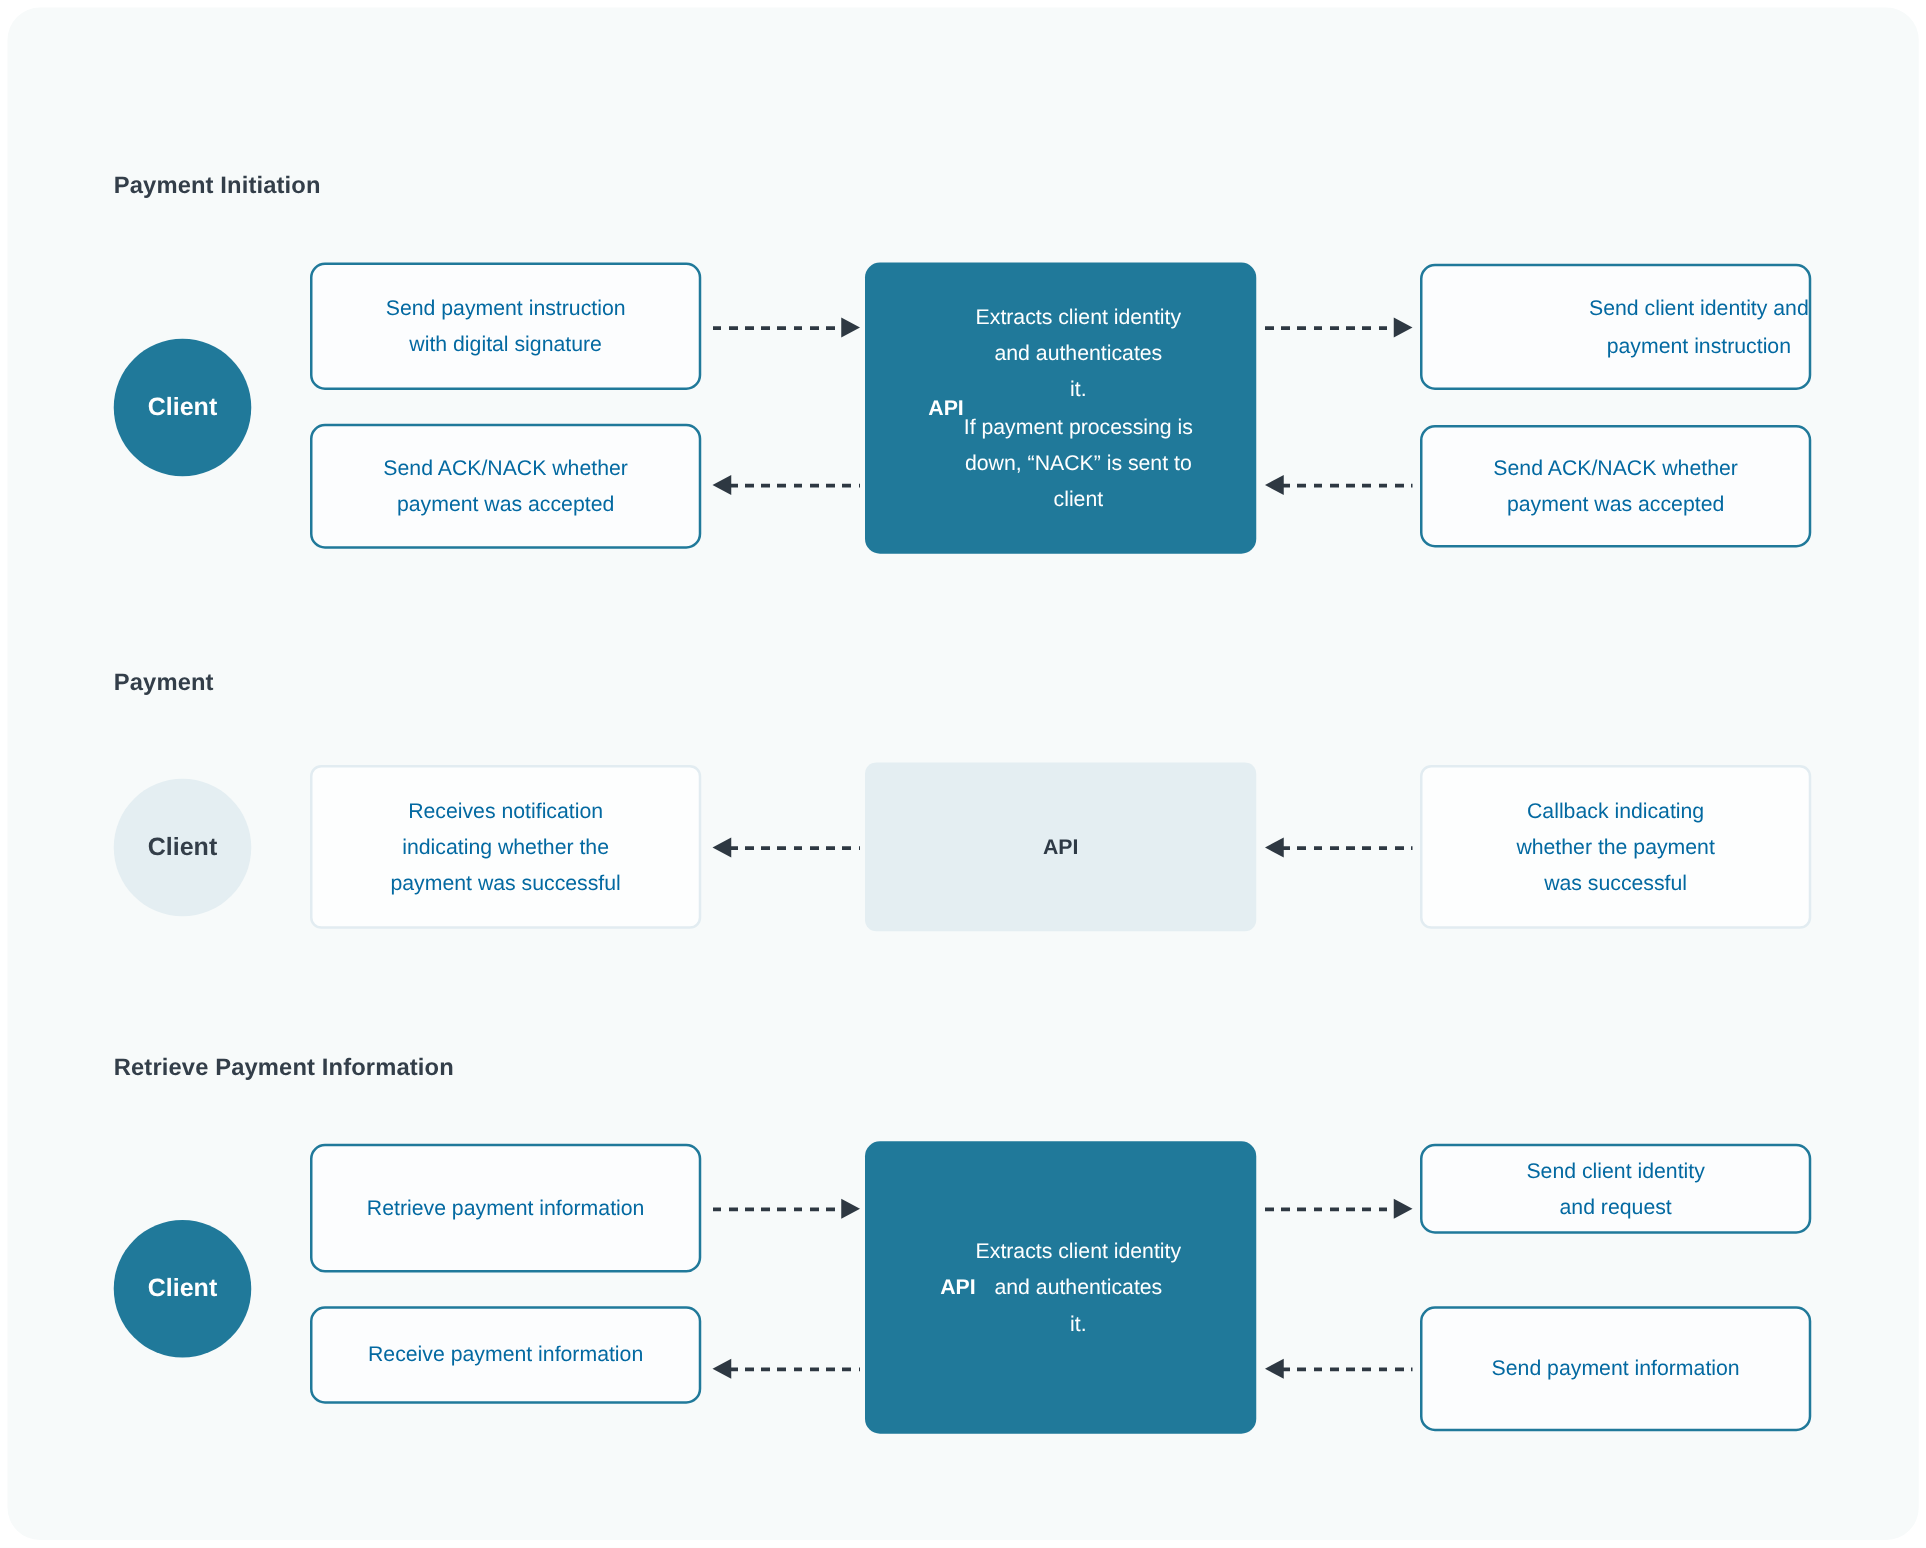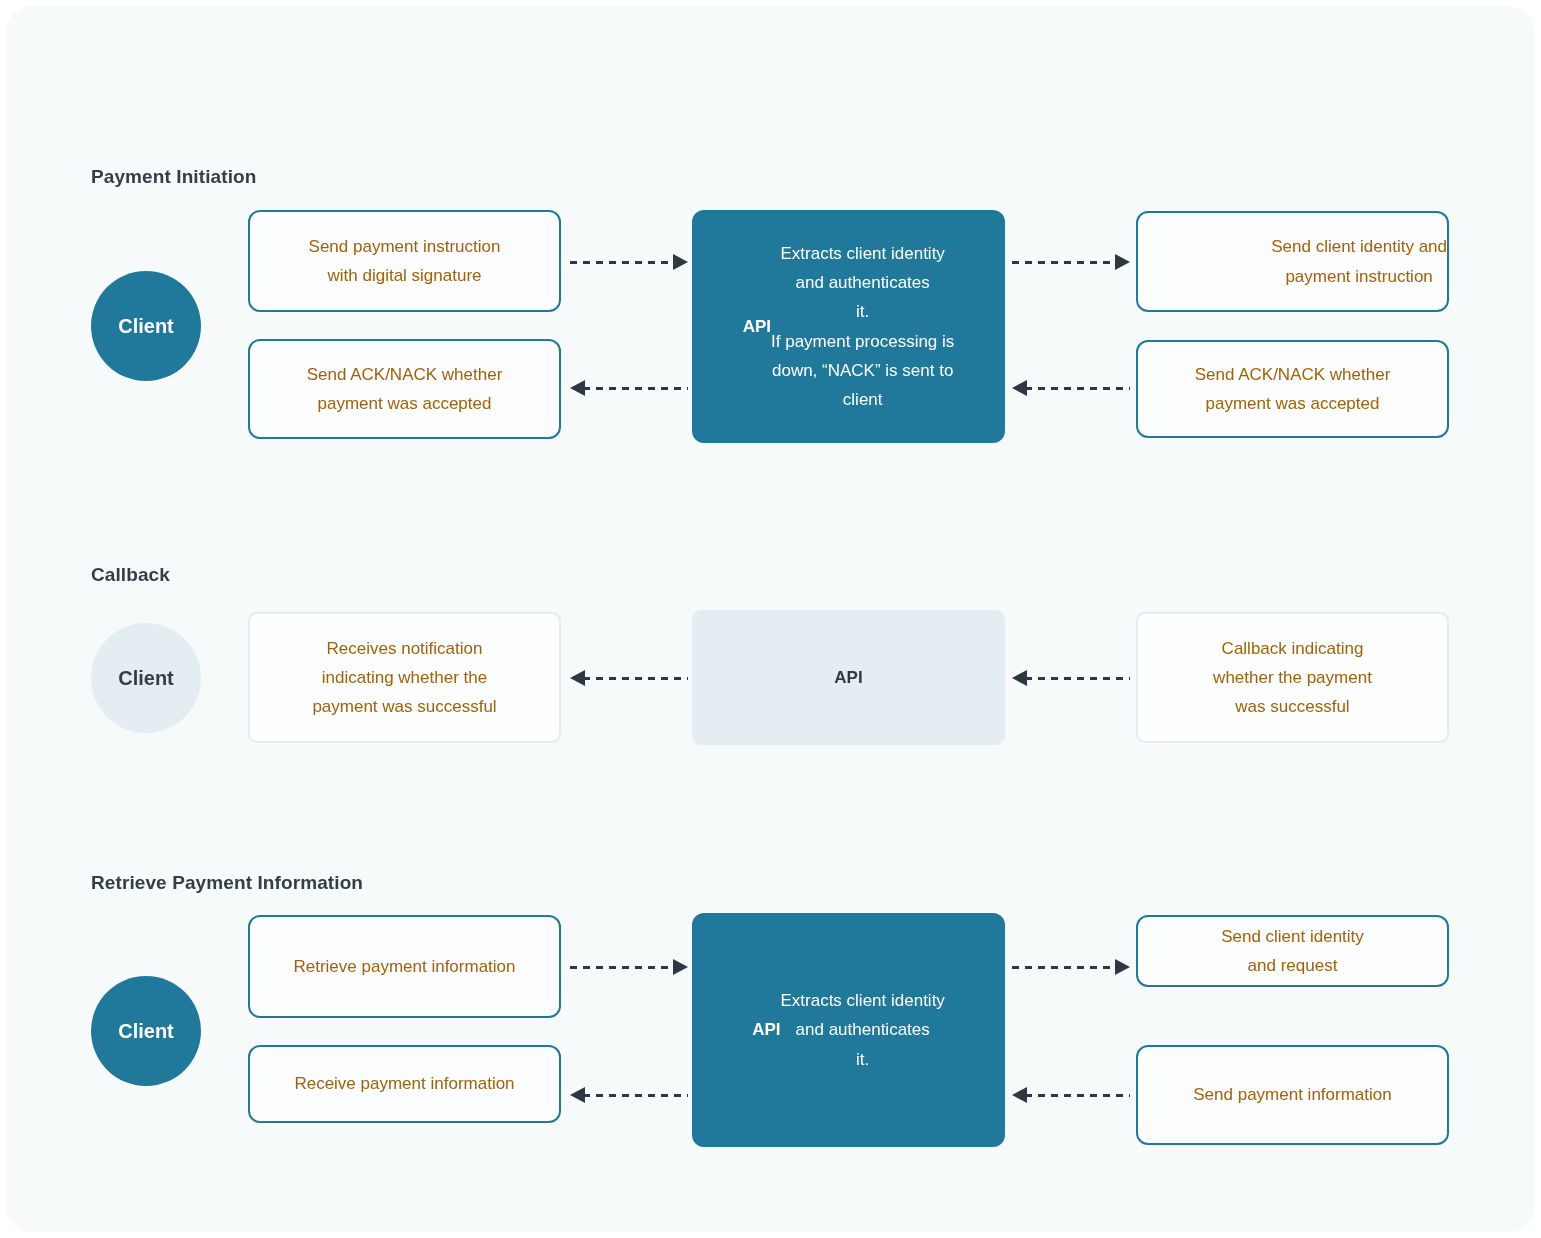--- a/index.html
+++ b/index.html
@@ -7,34 +7,34 @@
     width: 1541px; height: 1238px; position: relative;
     font-family: "Liberation Sans", sans-serif;
     overflow: hidden;
   }
   .canvas {
     position: absolute; left: 6px; top: 6px; right: 6px; bottom: 6px;
     background: #F7FAFA; border-radius: 26px;
   }
   .sec-title {
     position: absolute; font-size: 19px; font-weight: bold;
-    color: #333E49; letter-spacing: 0.1px; margin-top: 28px;
+    color: #333E49; letter-spacing: 0.1px;
   }
   .client {
     position: absolute; width: 110px; height: 110px; border-radius: 50%;
     display: flex; align-items: center; justify-content: center;
     font-size: 20px; font-weight: bold;
   }
   .client.teal  { background: #20799A; color: #ffffff; }
   .client.light { background: #E4EEF2; color: #333E49; }
   .box {
     position: absolute; width: 313px; box-sizing: border-box;
     display: flex; align-items: center; justify-content: center;
     text-align: center; font-size: 17px; line-height: 1.72;
-    color: #a16207; white-space: pre-line; border-radius: 12px;
+    color: #0369a1; white-space: pre-line; border-radius: 12px;
   }
   .box.teal-border  { border: 2px solid #20799A; background: #FCFDFE; }
   .box.light-border { border: 2px solid #E2ECF1; background: #FDFEFE; border-radius: 9px; }
   .api {
     position: absolute; width: 313px; box-sizing: border-box;
     display: flex; flex-direction: row; align-items: center; justify-content: center;
     text-align: center; font-size: 17px; line-height: 1.72;
   }
   .api.teal  { background: #20799A; color: #ffffff; border-radius: 12px; }
   .api.light { background: #E4EEF2; color: #39434D; border-radius: 9px; }
@@ -104,21 +104,21 @@
   </div>
   <div class="arrow right" style="left:1006px; top:248px;">
     <div class="dash"></div>
     <div class="head"></div>
   </div>
   <div class="arrow left" style="left:1006px; top:374px;">
     <div class="dash"></div>
     <div class="head"></div>
   </div>
 
-  <div class="sec-title" style="left:85px; top:530px;">Callback</div>
+  <div class="sec-title" style="left:85px; top:530px;">Payment</div>
 
   <div class="client light" style="left:85px; top:617px;">
     <span>Client</span>
   </div>
 
   <div class="box light-border" style="left:242px; top:606px; height:131px;">
     <span>Receives notification
 indicating whether the
 payment was successful</span>
   </div>

